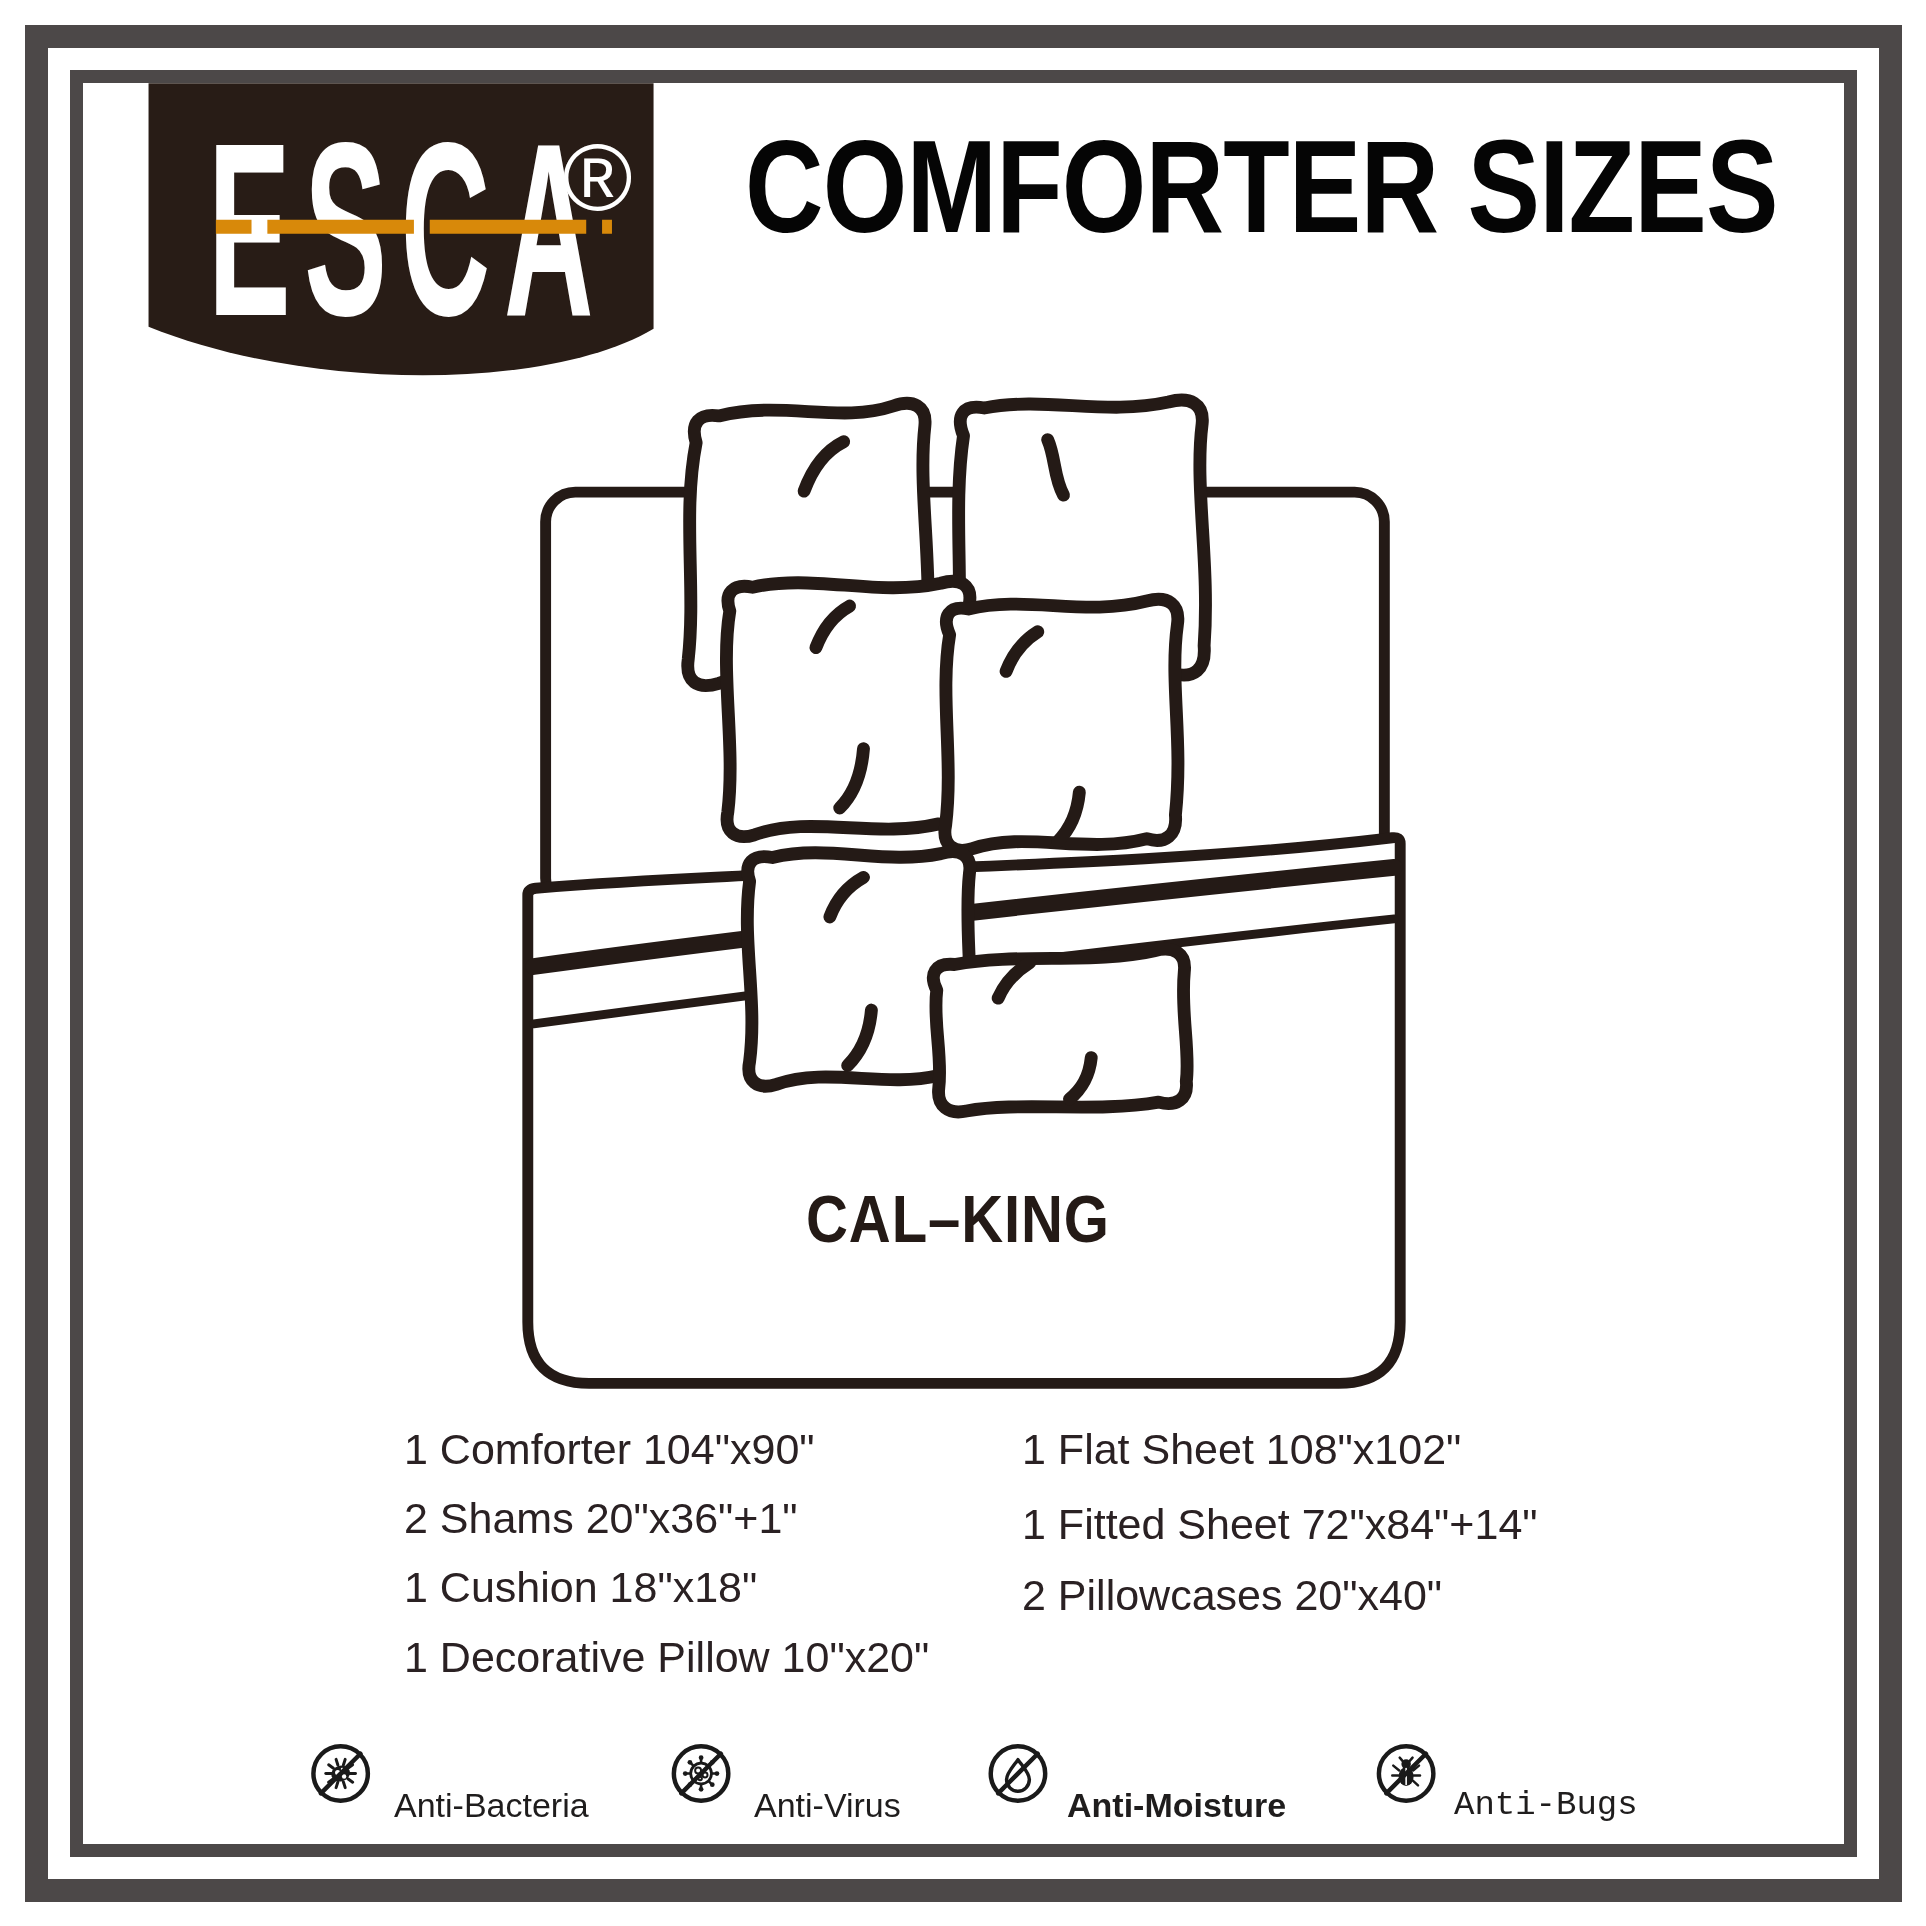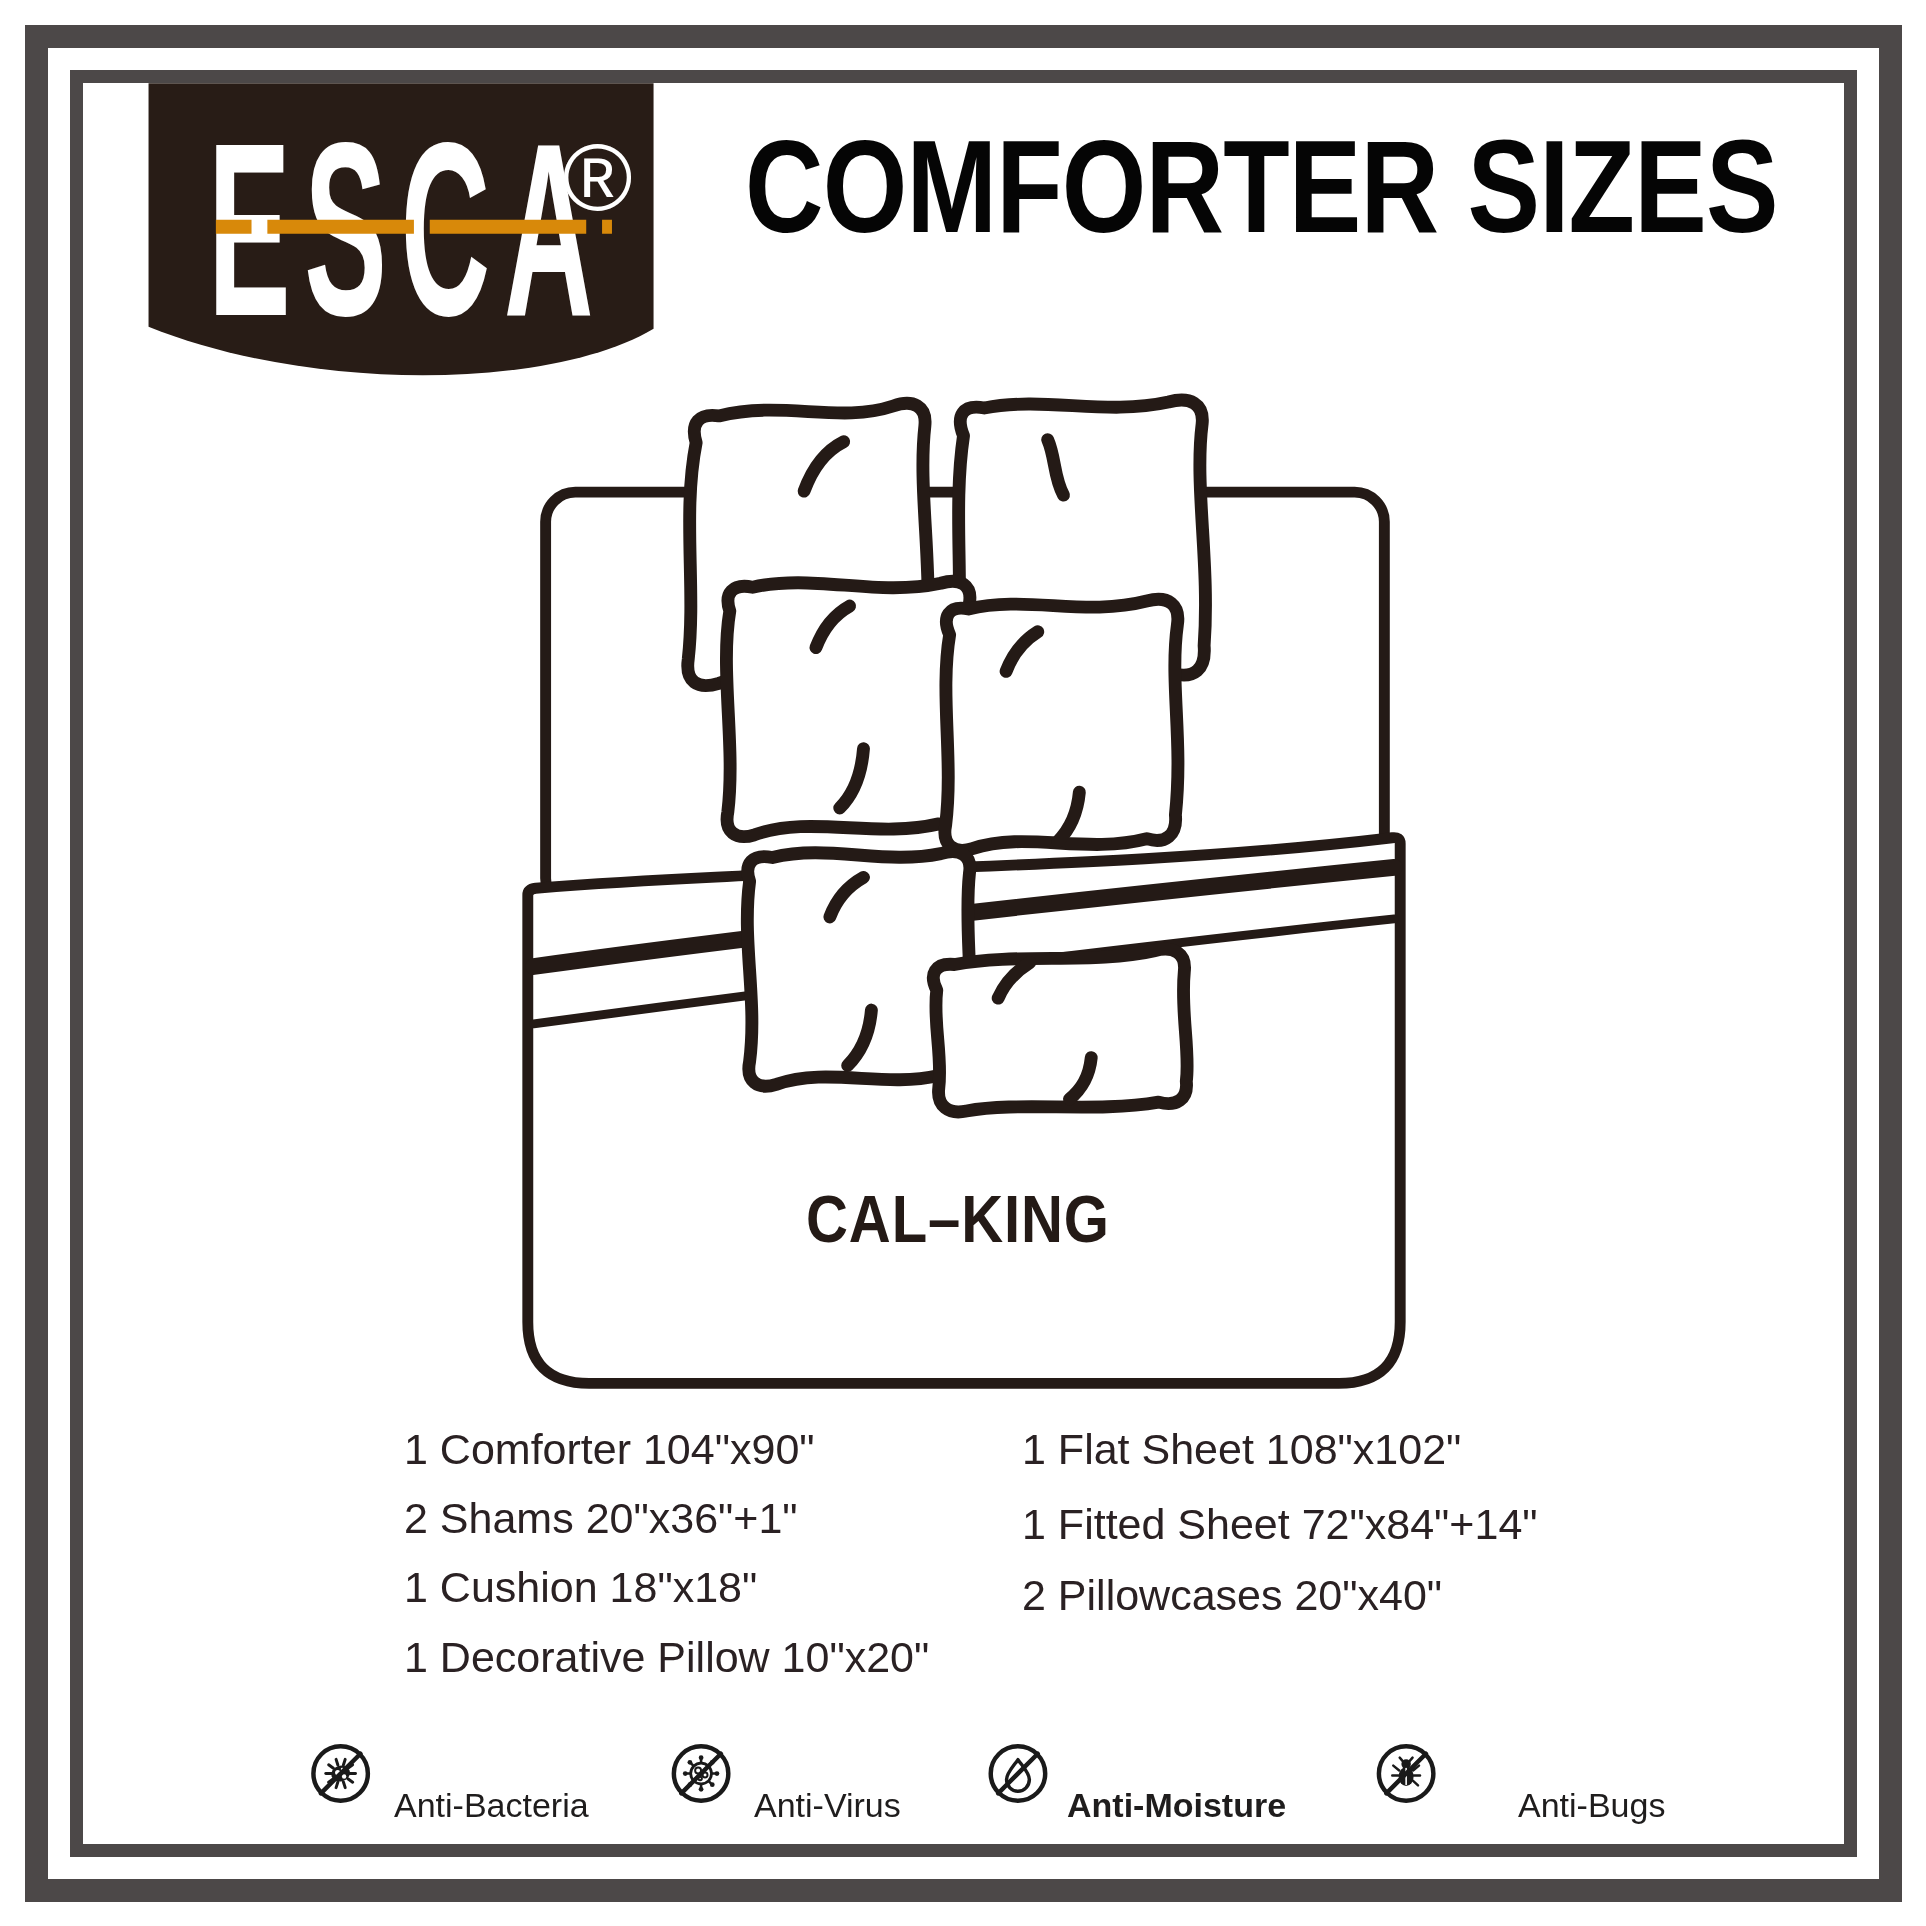--- a/index.html
+++ b/index.html
@@ -189,17 +189,17 @@
   <div>
     <div class="list-item" style="left:1022px;top:1424px;">1 Flat Sheet 108"x102"</div>
     <div class="list-item" style="left:1022px;top:1499px;">1 Fitted Sheet 72"x84"+14"</div>
     <div class="list-item" style="left:1022px;top:1570px;">2 Pillowcases 20"x40"</div>
   </div>
 
   <div>
     <div class="feature-label" style="left:394px;">Anti-Bacteria</div>
     <div class="feature-label" style="left:754px;">Anti-Virus</div>
     <div class="feature-label" style="left:1067px;font-weight:bold;">Anti-Moisture</div>
-    <div class="feature-label" style="left:1518px;">Anti-Bugs</div>
+    <div class="feature-label" style="left:1454px;font-family:Liberation Mono, monospace;">Anti-Bugs</div>
   </div>
 
 </div>
 
 
 </body></html>

